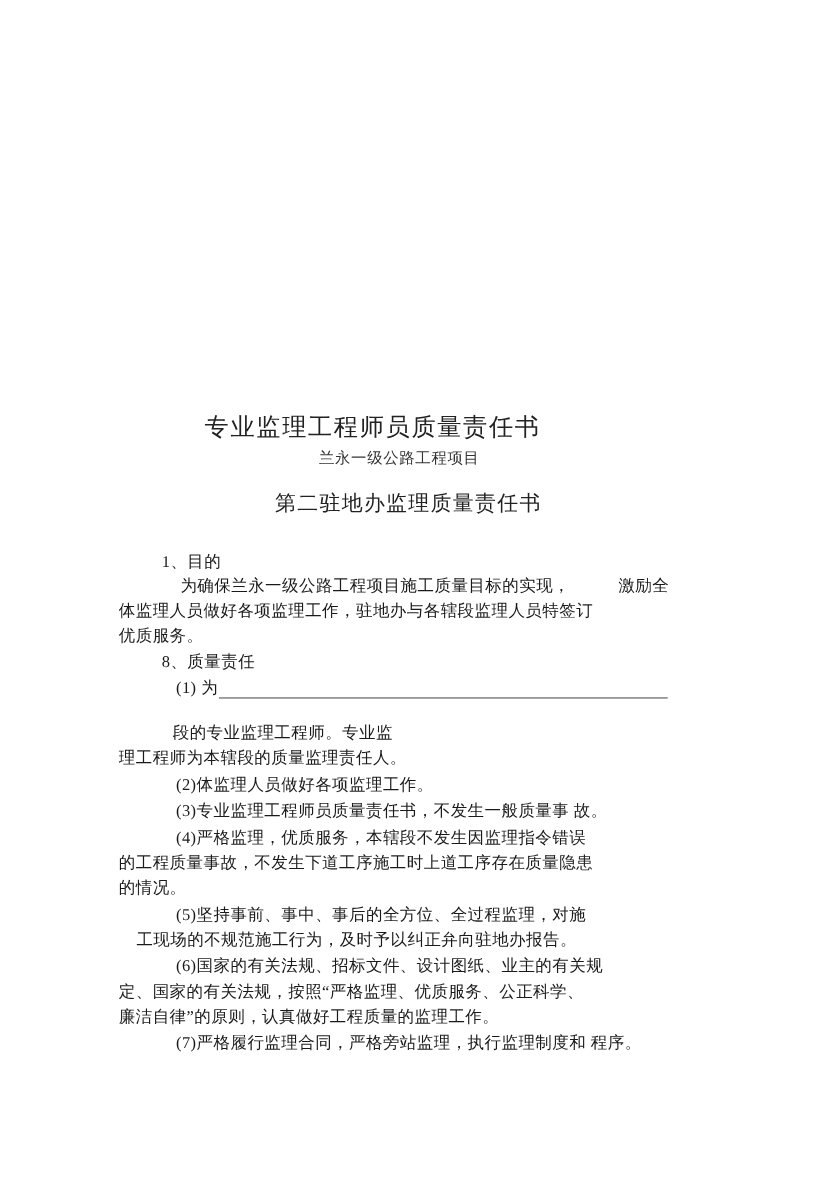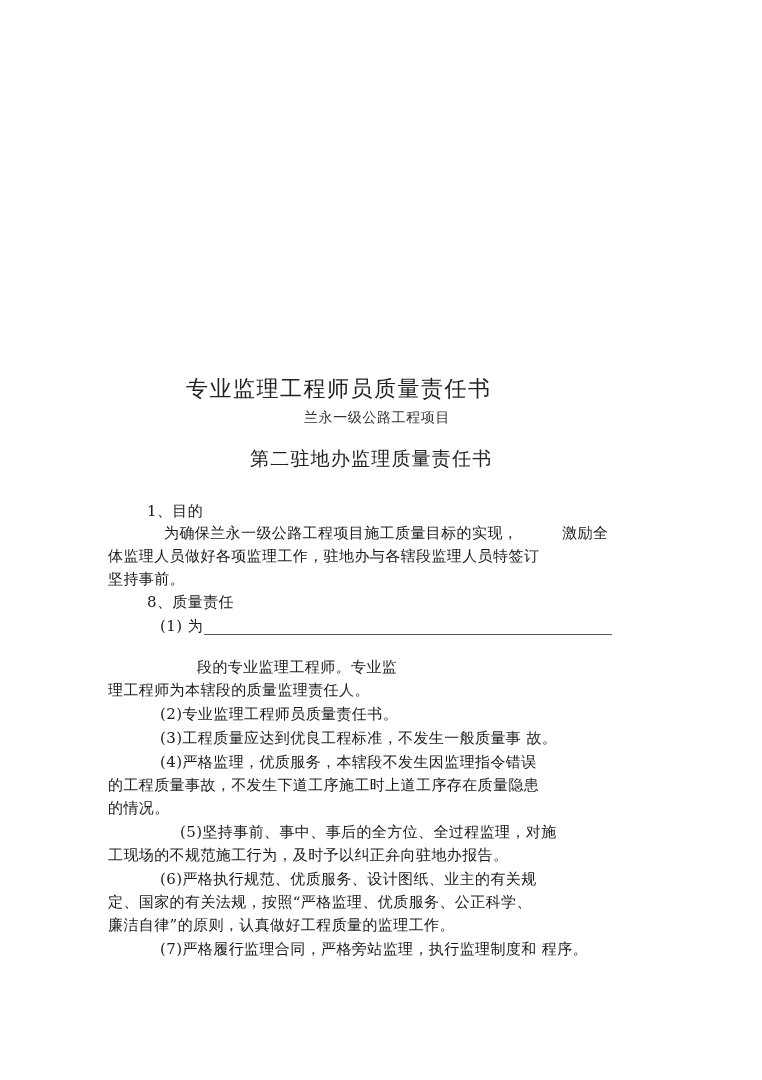--- a/index.html
+++ b/index.html
@@ -14,37 +14,37 @@
       overflow: hidden;
       font-family: "DejaVu Serif", "Liberation Serif", serif;
       color: #1a1a1a;
     }
     .line {
       position: absolute;
       white-space: nowrap;
       font-size: 15px;
       line-height: 18px;
       letter-spacing: 0.4px;
+      font-family: Liberation Serif, serif;
     }
     .title {
       position: absolute;
       white-space: nowrap;
       font-size: 22px;
       line-height: 26px;
       letter-spacing: 1.5px;
       color: #222;
     }
     .subtitle {
       position: absolute;
       white-space: nowrap;
       font-size: 14px;
       line-height: 18px;
       letter-spacing: 0.6px;
       color: #333;
-      margin-left: 14px;
     }
     .heading2 {
       position: absolute;
       white-space: nowrap;
       font-size: 19px;
       line-height: 24px;
       letter-spacing: 1.2px;
       color: #222;
       text-align: center;
     }
@@ -68,52 +68,52 @@
 
   <div class="title" style="left:186px; top:376px;">专业监理工程师员质量责任书</div>
   <div class="subtitle" style="left:290px; top:408px;">兰永一级公路工程项目</div>
   <div class="heading2" style="left:250px; top:446px;">第二驻地办监理质量责任书</div>
 
   <div class="line" style="left:147px; top:502px;">1、目的</div>
   <div class="line" style="left:164px; top:524px;">
     <span>为确保兰永一级公路工程项目施工质量目标的实现，</span><span class="gap"></span><span>激励全</span>
   </div>
   <div class="line" style="left:108px; top:547px;">体监理人员做好各项监理工作，驻地办与各辖段监理人员特签订</div>
-  <div class="line" style="left:108px; top:570px;">坚持事前。</div>
+  <div class="line" style="left:108px; top:570px;">优质服务。</div>
 
   <div class="line" style="left:147px; top:593px;">8、质量责任</div>
 
   <div class="line" style="left:160px; top:617px;">
     <span>(1)</span>
     <span>为</span><span class="blank"></span>
   </div>
-  <div class="line" style="left:157px; top:658px;margin-left:40px;">段的专业监理工程师。专业监</div>
+  <div class="line" style="left:157px; top:658px;">段的专业监理工程师。专业监</div>
   <div class="line" style="left:108px; top:681px;">理工程师为本辖段的质量监理责任人。</div>
 
   <div class="line" style="left:160px; top:705px;">
-    <span>(2)</span><span>专业监理工程师员质量责任书。</span>
+    <span>(2)</span><span>体监理人员做好各项监理工作。</span>
   </div>
 
   <div class="line" style="left:160px; top:729px;">
-    <span>(3)</span><span>工程质量应达到优良工程标准，不发生一般质量事 故。</span>
+    <span>(3)</span><span>专业监理工程师员质量责任书，不发生一般质量事 故。</span>
   </div>
 
   <div class="line" style="left:160px; top:753px;">
     <span>(4)</span><span>严格监理，优质服务，本辖段不发生因监理指令错误</span>
   </div>
   <div class="line" style="left:108px; top:776px;text-align:right;">的工程质量事故，不发生下道工序施工时上道工序存在质量隐患</div>
   <div class="line" style="left:108px; top:799px;">的情况。</div>
 
-  <div class="line" style="left:160px; top:823px;margin-left:20px;">
+  <div class="line" style="left:160px; top:823px;">
     <span>(5)</span><span>坚持事前、事中、事后的全方位、全过程监理，对施</span>
   </div>
-  <div class="line" style="left:108px; top:846px;">工现场的不规范施工行为，及时予以纠正弁向驻地办报告。</div>
+  <div class="line" style="left:124px; top:846px;">工现场的不规范施工行为，及时予以纠正弁向驻地办报告。</div>
 
   <div class="line" style="left:160px; top:870px;">
-    <span>(6)</span><span>严格执行规范、优质服务、设计图纸、业主的有关规</span>
+    <span>(6)</span><span>国家的有关法规、招标文件、设计图纸、业主的有关规</span>
   </div>
   <div class="line" style="left:108px; top:893px;">定、国家的有关法规，按照“严格监理、优质服务、公正科学、</div>
   <div class="line" style="left:108px; top:916px;">廉洁自律”的原则，认真做好工程质量的监理工作。</div>
 
   <div class="line" style="left:160px; top:940px;">
     <span>(7)</span><span>严格履行监理合同，严格旁站监理，执行监理制度和 程序。</span>
   </div>
 
 </div>
 

